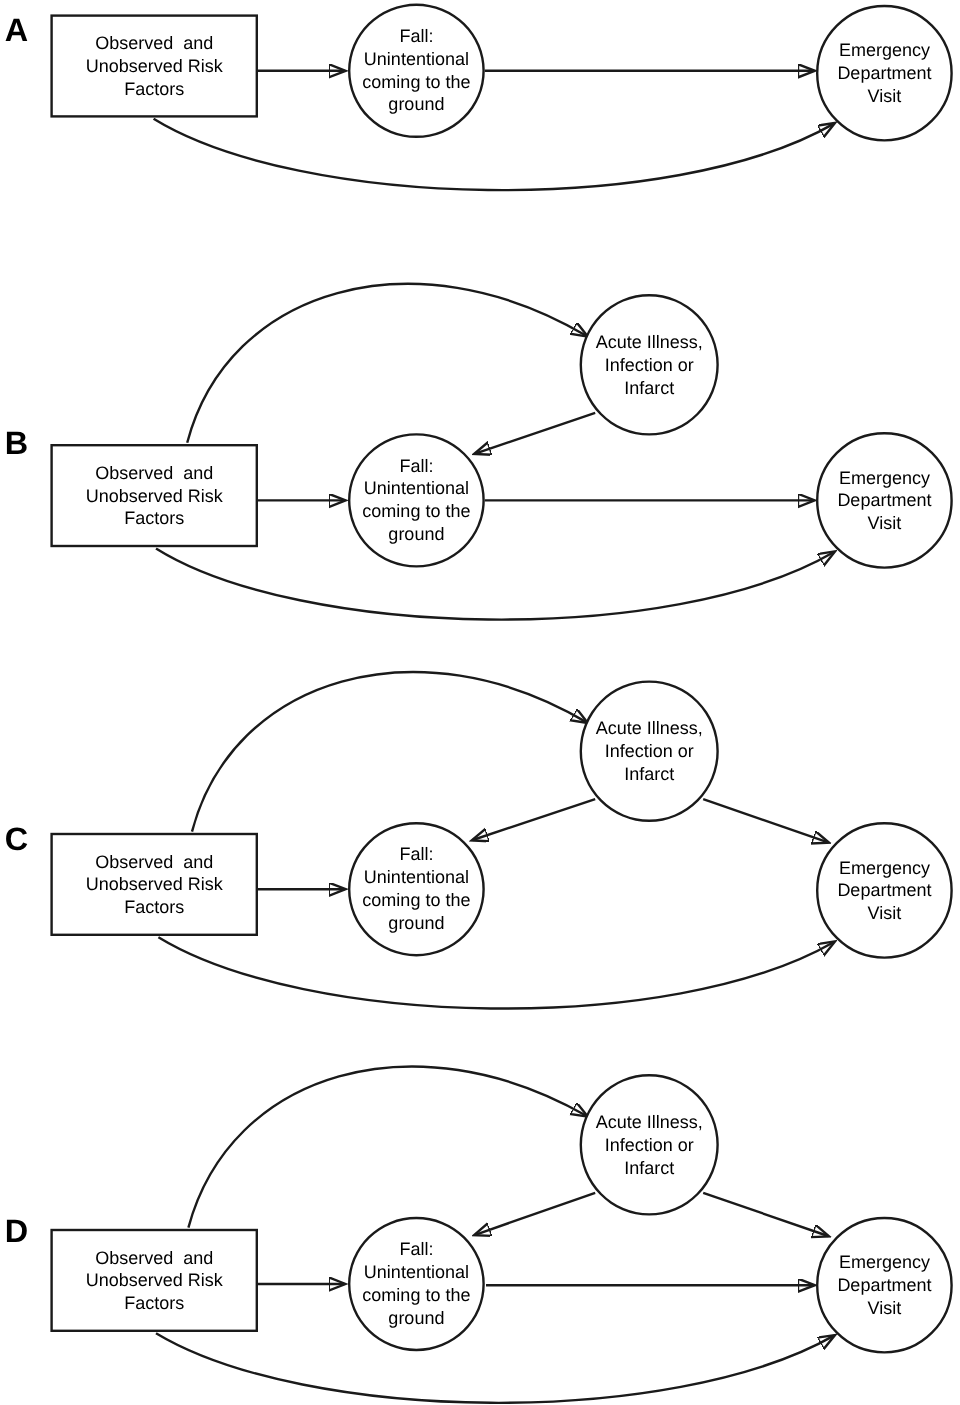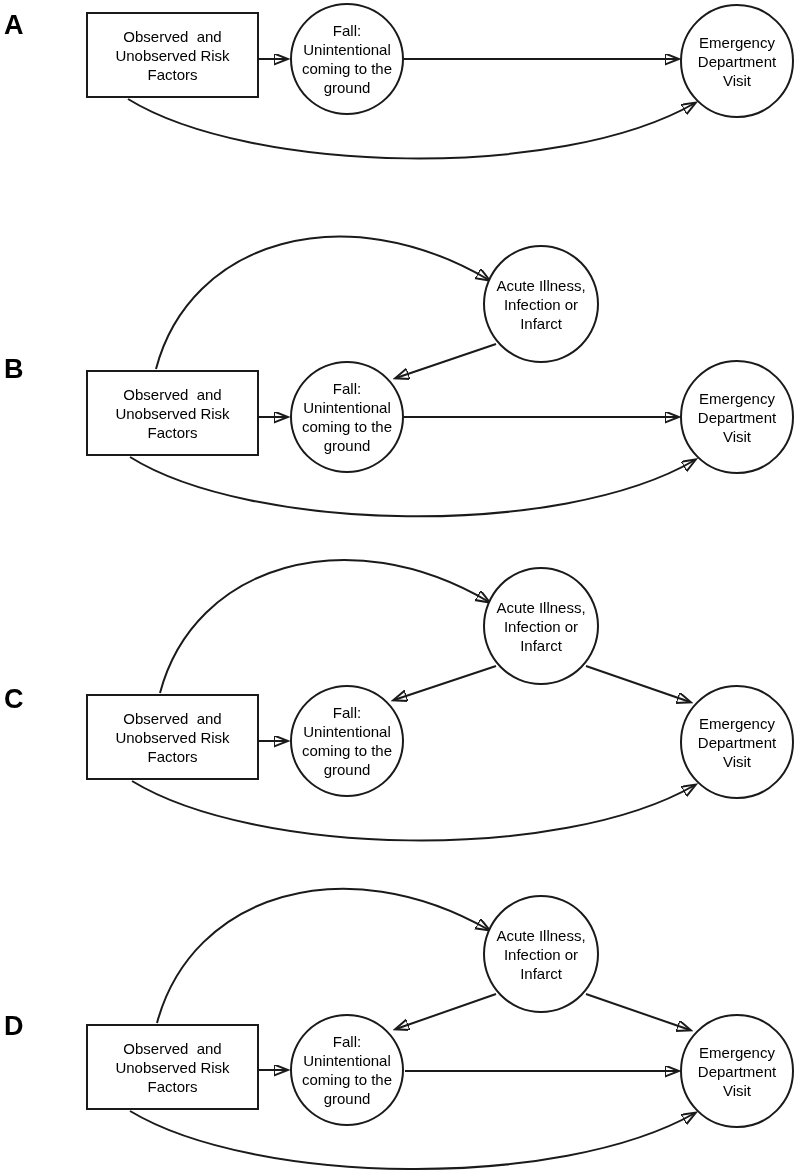--- a/index.html
+++ b/index.html
@@ -36,21 +36,21 @@
     display: flex;
     align-items: center;
     justify-content: center;
     text-align: center;
     white-space: pre;
     font-size: 15px;
     line-height: 19px;
     background: #ffffff;
     border: 2px solid #1a1a1a;
   }
-  .rect-node { border-radius: 0; margin-left: 44px; }
+  .rect-node { border-radius: 0; }
   .ellipse-node { border-radius: 50%; }
 </style>
 </head>
 <body>
 
 <div class="canvas">
 
   <svg class="edges" viewBox="0 0 800 1171">
     <defs>
       <marker id="arrow" markerWidth="16" markerHeight="13" refX="13" refY="5.5" orient="auto" markerUnits="userSpaceOnUse">

